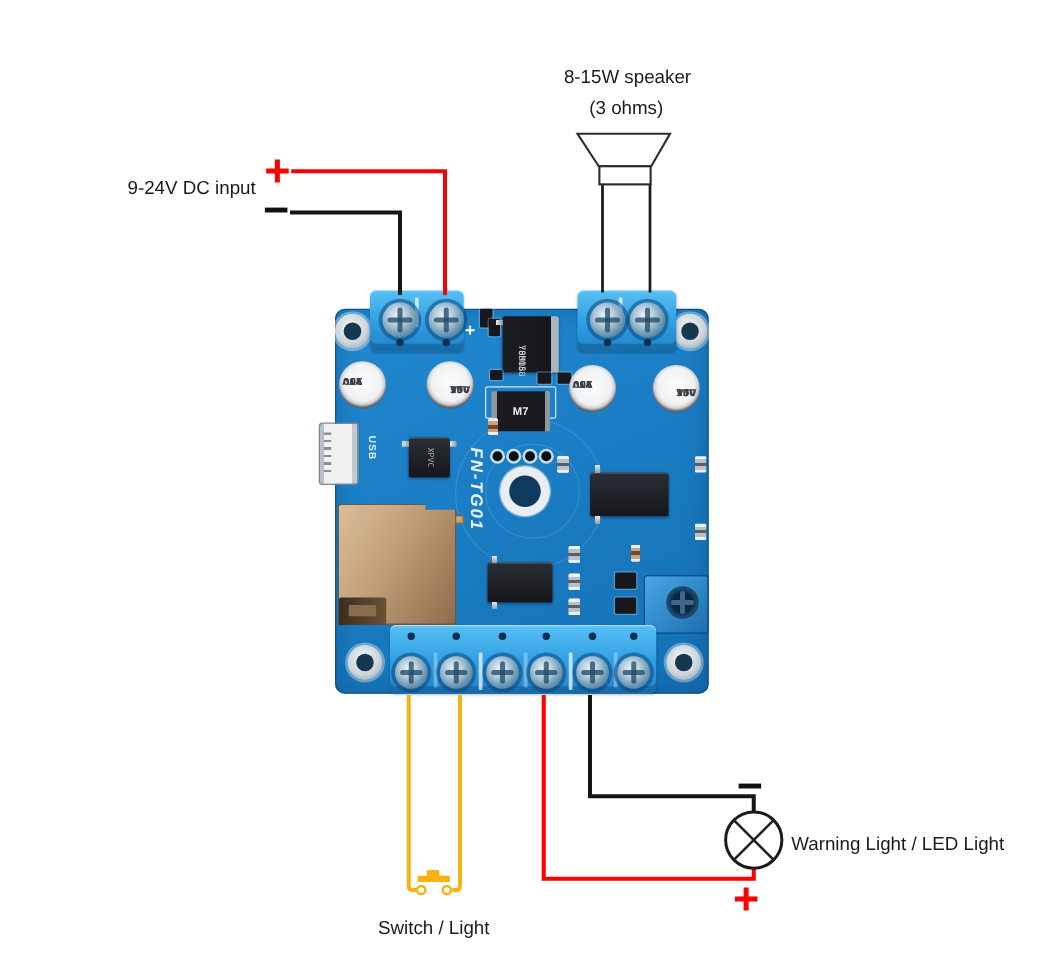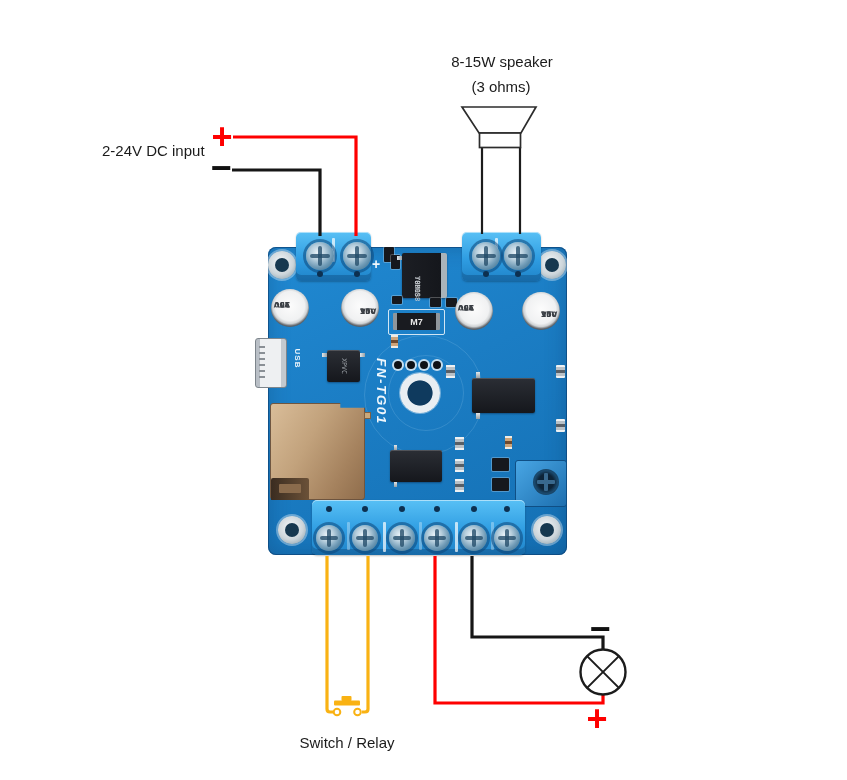--- a/index.html
+++ b/index.html
@@ -173,21 +173,21 @@
     </div>
     <div class="cap" style="left:254px;top:45px;">
       <div class="cap-txt">
           <span>100</span>
           <span>35V</span>
           <span>VT</span>
         </div>
     </div>
 
     <div class="m7box" style="left:120px;top:62px;width:57px;height:26px;"></div>
-    <div class="m7" style="left:125px;top:66px;width:47px;height:17px;">
+    <div class="m7" style="left:125px;top:66px;width:47px;height:32px;">
       <span>M7</span>
     </div>
 
     <div class="r-row" style="left:123px;top:88px;width:172px;justify-content:space-between;">
       <i class="r-tan"></i>
         <i class="r-tan"></i>
         <i class="r-tan"></i>
         <i class="r-tan"></i>
         <i class="r-tan"></i>
         <i class="r-tan"></i>
@@ -387,20 +387,21 @@
     <path d="M435,556 V703 H603 V695" fill="none" stroke="#fe0000" stroke-width="3.2"></path>
     <g>
       <circle cx="603" cy="672" r="22.5" fill="#ffffff" stroke="#1c1c1c" stroke-width="2.4"></circle>
       <line x1="587.1" y1="656.1" x2="618.9" y2="687.9" stroke="#1c1c1c" stroke-width="2"></line>
       <line x1="618.9" y1="656.1" x2="587.1" y2="687.9" stroke="#1c1c1c" stroke-width="2"></line>
     </g>
   </svg>
 
   <div class="lbl center" style="left:502px;top:53px;">8-15W speaker</div>
   <div class="lbl center" style="left:501px;top:78px;">(3 ohms)</div>
-  <div class="lbl" style="left:102px;top:142px;">2-24V DC input</div>
-  <div class="lbl center" style="left:347px;top:734px;">Switch / Relay</div>
+  <div class="lbl" style="left:102px;top:142px;">9-24V DC input</div>
+  <div class="lbl center" style="left:347px;top:734px;">Switch / Light</div>
+  <div class="lbl" style="left:633px;top:667px;">Warning Light / LED Light</div>
 
   <div class="sign red" style="left:204px;top:119px;">+</div>
   <div class="sign blk" style="left:203px;top:150px;">−</div>
   <div class="sign blk" style="left:582px;top:611px;">−</div>
   <div class="sign red" style="left:579px;top:701px;">+</div>
 </div>
 
 </body></html>

